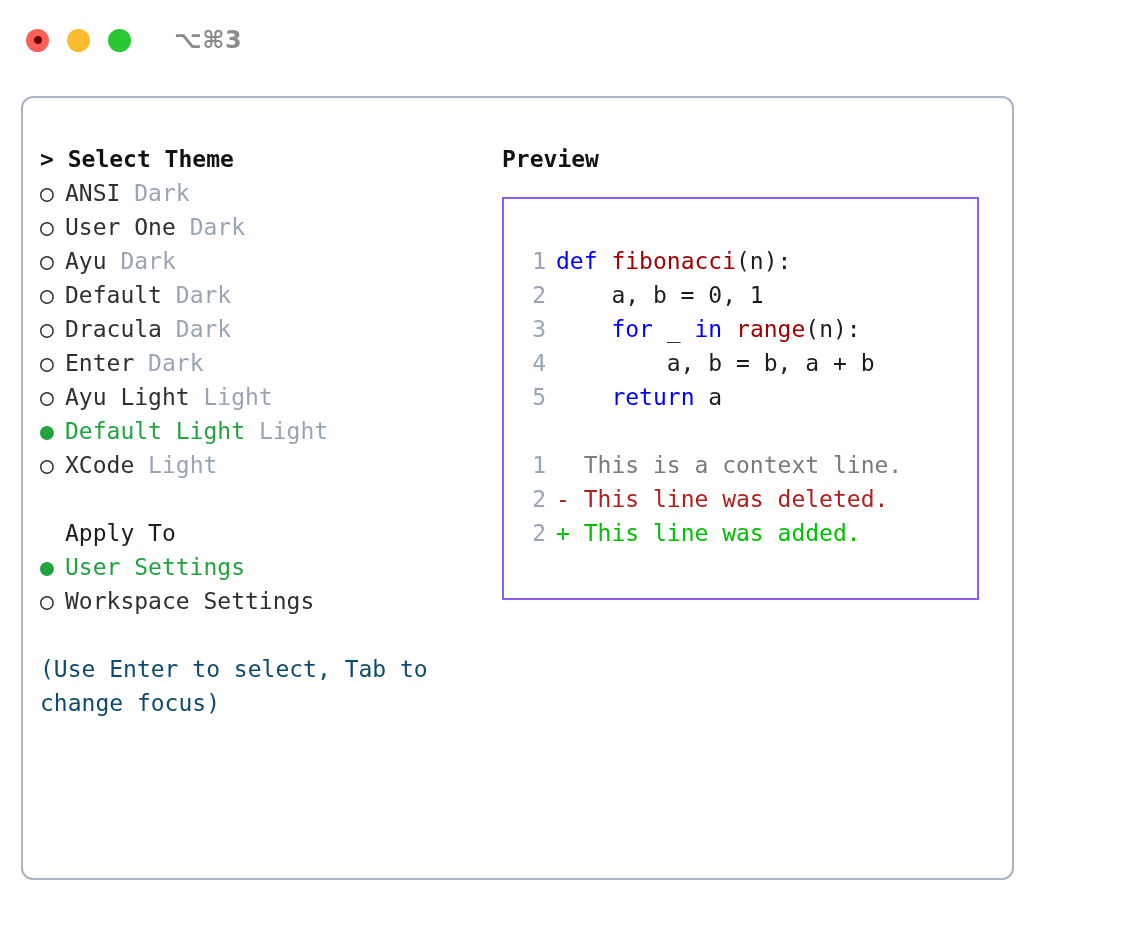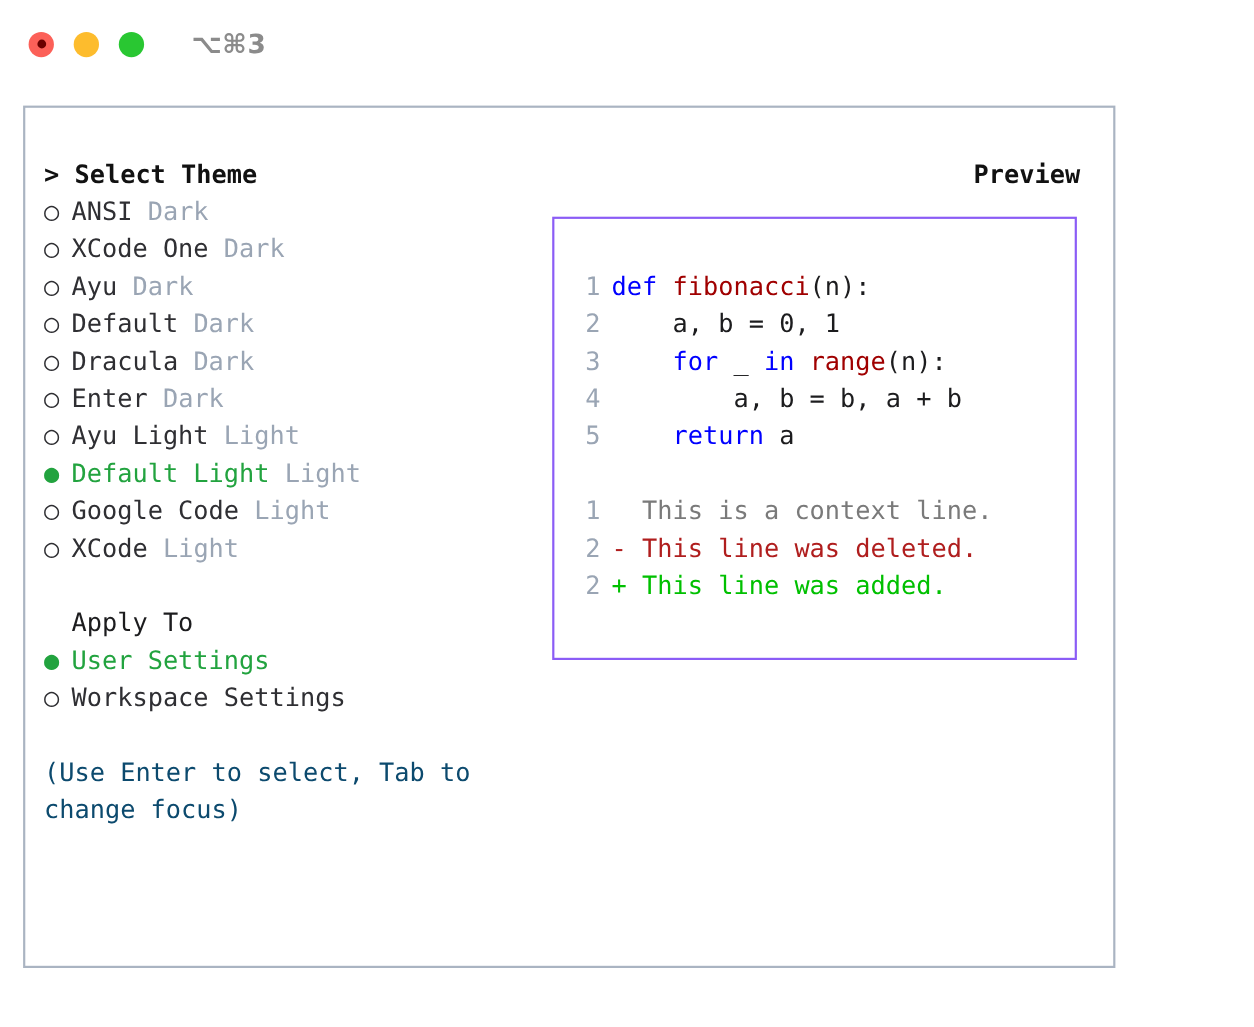--- a/index.html
+++ b/index.html
@@ -68,21 +68,21 @@
   }
 
   
   .panel {
     position: absolute;
     left: 21px;
     top: 96px;
     width: 993px;
     height: 784px;
     border: 2px solid #aab4c2;
-    border-radius: 0;
+    border-radius: 12px;
     box-sizing: border-box;
     background: #ffffff;
   }
 
   .columns {
     position: absolute;
     left: 0; top: 0;
     width: 100%;
     height: 100%;
   }
@@ -145,21 +145,20 @@
     position: absolute;
     left: 479px;
     top: 44px;
     width: 480px;
   }
   .preview-title {
     font-size: 23px;
     font-weight: bold;
     color: #111111;
     line-height: 34px;
-    text-align: right;
   }
   .preview-box {
     margin-top: 21px;
     width: 477px;
     height: 403px;
     border: 2px solid #8b5cf6;
     box-sizing: border-box;
     background: #ffffff;
     position: relative;
   }
@@ -205,28 +204,27 @@
 
   <div class="panel">
     <div class="columns">
 
       <div class="left-col">
 
         <div class="list-header">&gt; Select Theme</div>
 
         <div id="theme-items">
             <div class="theme-item"><span class="marker">○</span><span class="label">ANSI</span><span> </span><span class="tag">Dark</span></div>
-            <div class="theme-item"><span class="marker">○</span><span class="label">XCode One</span><span> </span><span class="tag">Dark</span></div>
+            <div class="theme-item"><span class="marker">○</span><span class="label">User One</span><span> </span><span class="tag">Dark</span></div>
             <div class="theme-item"><span class="marker">○</span><span class="label">Ayu</span><span> </span><span class="tag">Dark</span></div>
             <div class="theme-item"><span class="marker">○</span><span class="label">Default</span><span> </span><span class="tag">Dark</span></div>
             <div class="theme-item"><span class="marker">○</span><span class="label">Dracula</span><span> </span><span class="tag">Dark</span></div>
             <div class="theme-item"><span class="marker">○</span><span class="label">Enter</span><span> </span><span class="tag">Dark</span></div>
             <div class="theme-item"><span class="marker">○</span><span class="label">Ayu Light</span><span> </span><span class="tag">Light</span></div>
             <div class="theme-item selected"><span class="marker">●</span><span class="label">Default Light</span><span> </span><span class="tag">Light</span></div>
-            <div class="theme-item"><span class="marker">○</span><span class="label">Google Code</span><span> </span><span class="tag">Light</span></div>
             <div class="theme-item"><span class="marker">○</span><span class="label">XCode</span><span> </span><span class="tag">Light</span></div>
           </div>
 
         <div class="spacer-block"></div>
 
         <div class="section-label">Apply To</div>
 
         <div id="apply-items">
             <div class="theme-item selected"><span class="marker">●</span><span class="label">User Settings</span></div>
             <div class="theme-item"><span class="marker">○</span><span class="label">Workspace Settings</span></div>

